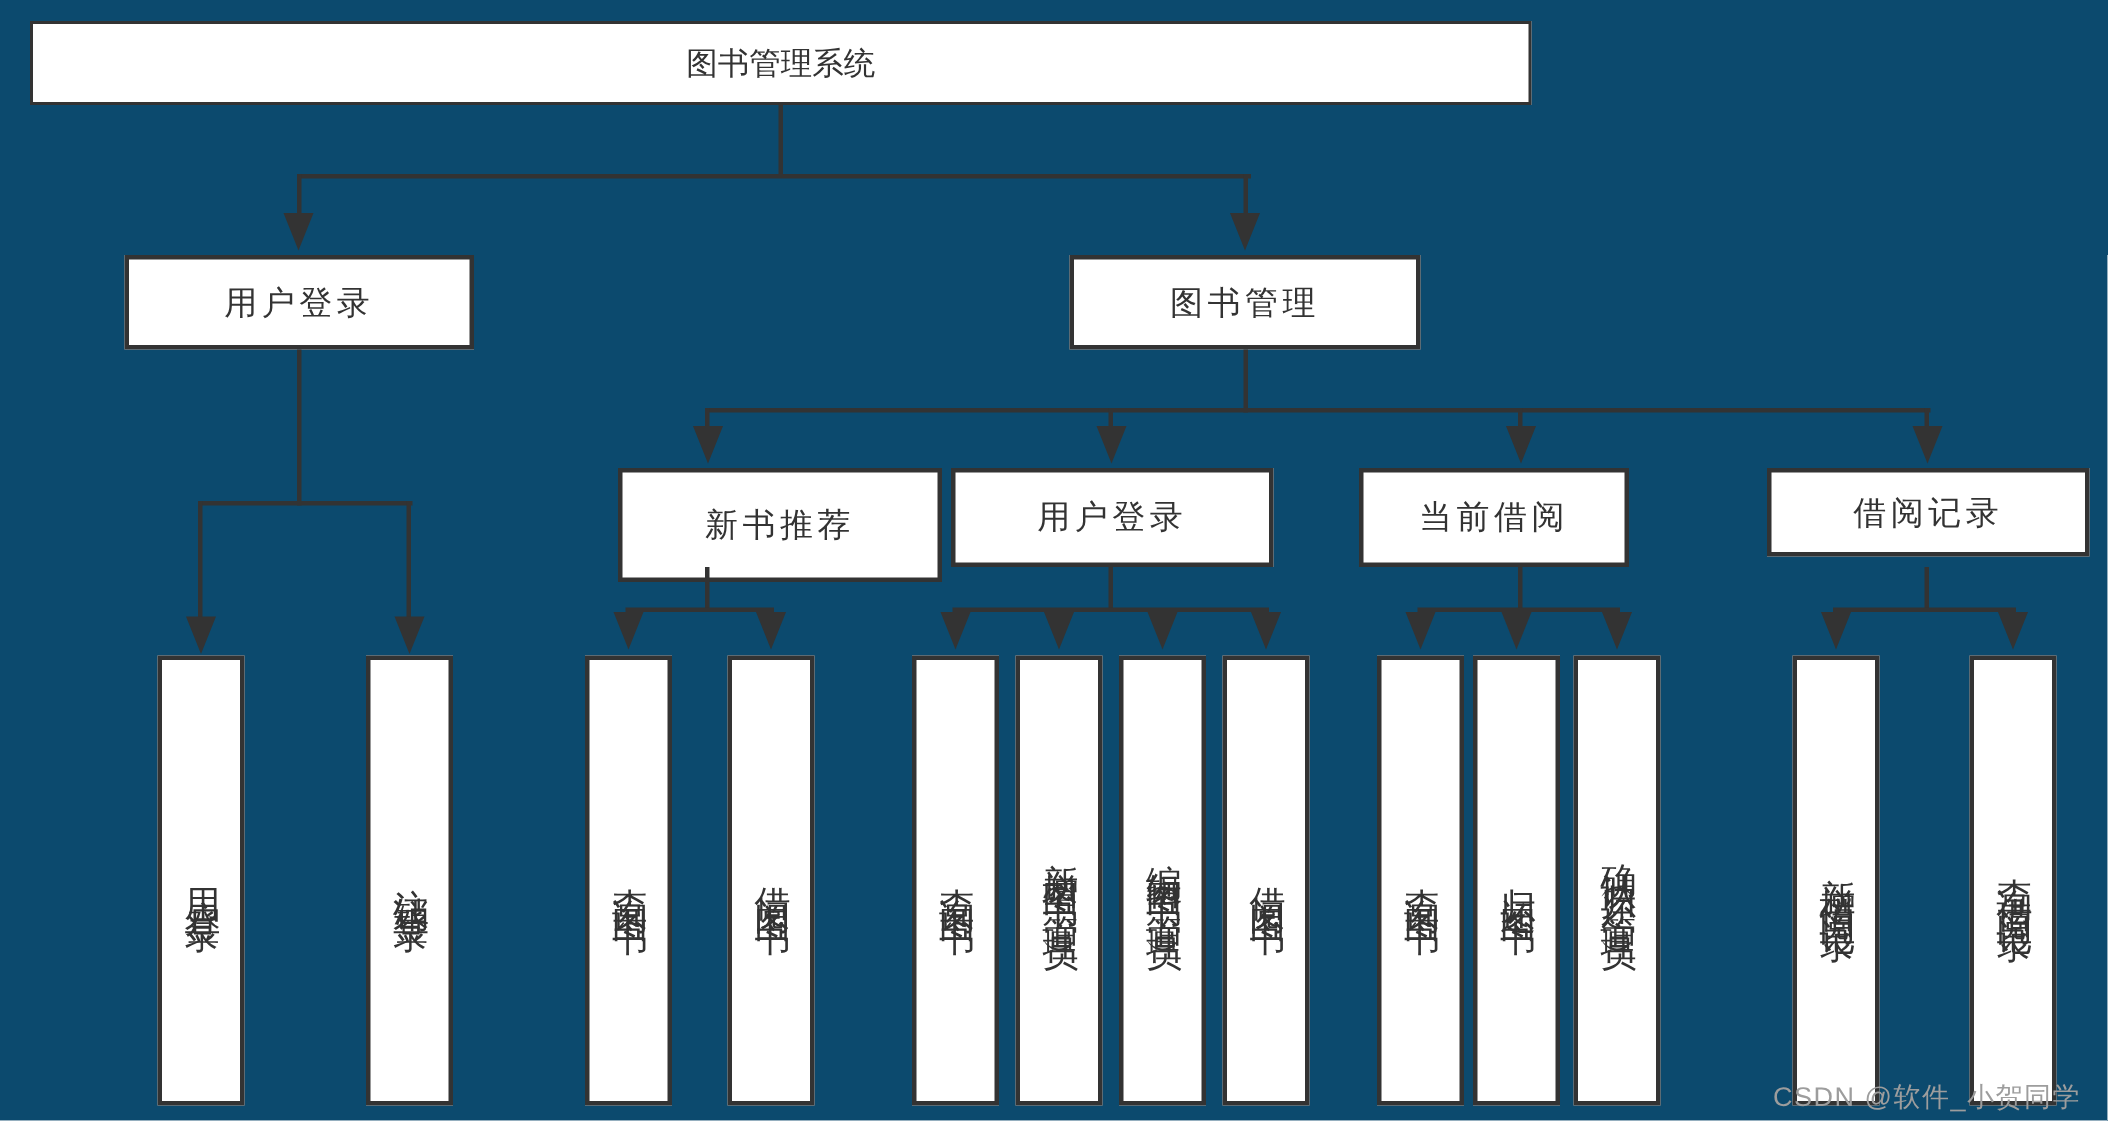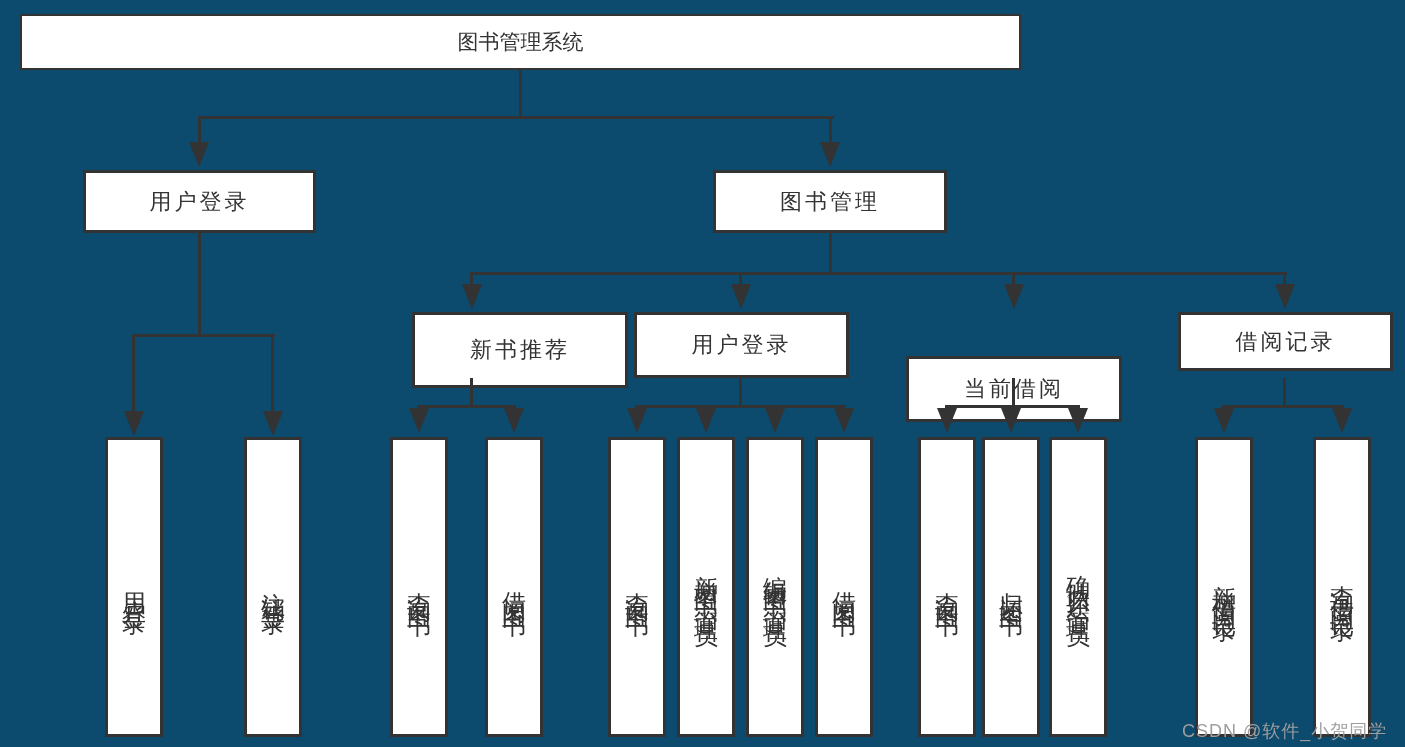--- a/index.html
+++ b/index.html
@@ -79,21 +79,21 @@
   <div class="arw" style="left:462px; top:284px;"></div>
   <div class="ln" style="left:739px; top:272px; width:3px; height:14px;"></div>
   <div class="arw" style="left:731px; top:284px;"></div>
   <div class="ln" style="left:1012px; top:272px; width:3px; height:14px;"></div>
   <div class="arw" style="left:1004px; top:284px;"></div>
   <div class="ln" style="left:1283px; top:272px; width:3px; height:14px;"></div>
   <div class="arw" style="left:1275px; top:284px;"></div>
 
   <div class="box hnode" style="left:364px; top:312px; width:216px; height:76px;margin-left:48px;">新书推荐</div>
   <div class="box hnode" style="left:634px; top:312px; width:215px; height:66px;">用户登录</div>
-  <div class="box hnode" style="left:906px; top:312px; width:216px; height:66px;margin-top:44px;">当前借阅</div>
+  <div class="box hnode" style="left:906px; top:312px; width:180px; height:66px;">当前借阅</div>
   <div class="box hnode" style="left:1178px; top:312px; width:215px; height:59px;">借阅记录</div>
 
   <div class="ln" style="left:470px; top:378px; width:3px; height:30px;"></div>
   <div class="ln" style="left:417px; top:405px; width:99px; height:3px;"></div>
   <div class="arw" style="left:409px; top:408px;"></div>
   <div class="arw" style="left:504px; top:408px;"></div>
 
   <div class="ln" style="left:739px; top:378px; width:3px; height:30px;"></div>
   <div class="ln" style="left:635px; top:405px; width:211px; height:3px;"></div>
   <div class="arw" style="left:627px; top:408px;"></div>

